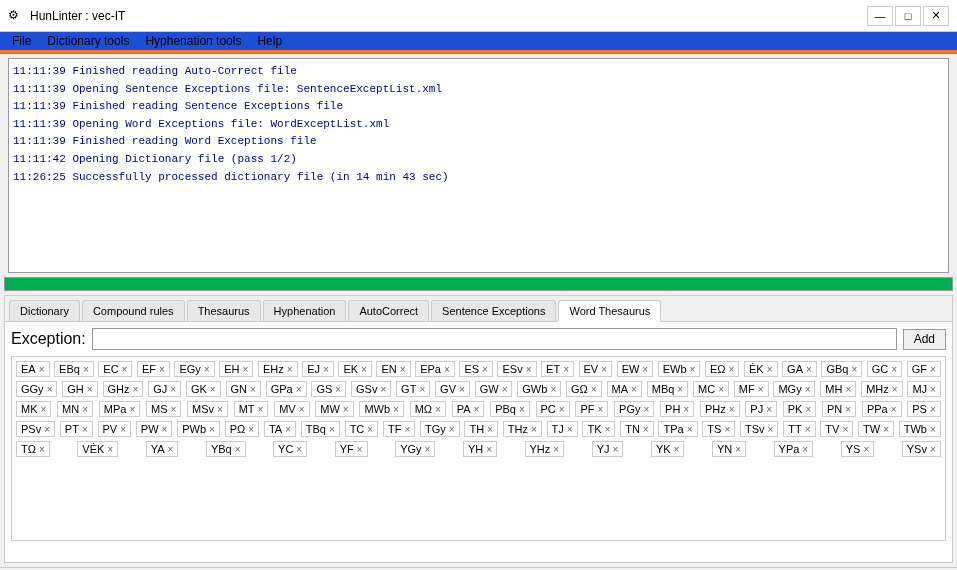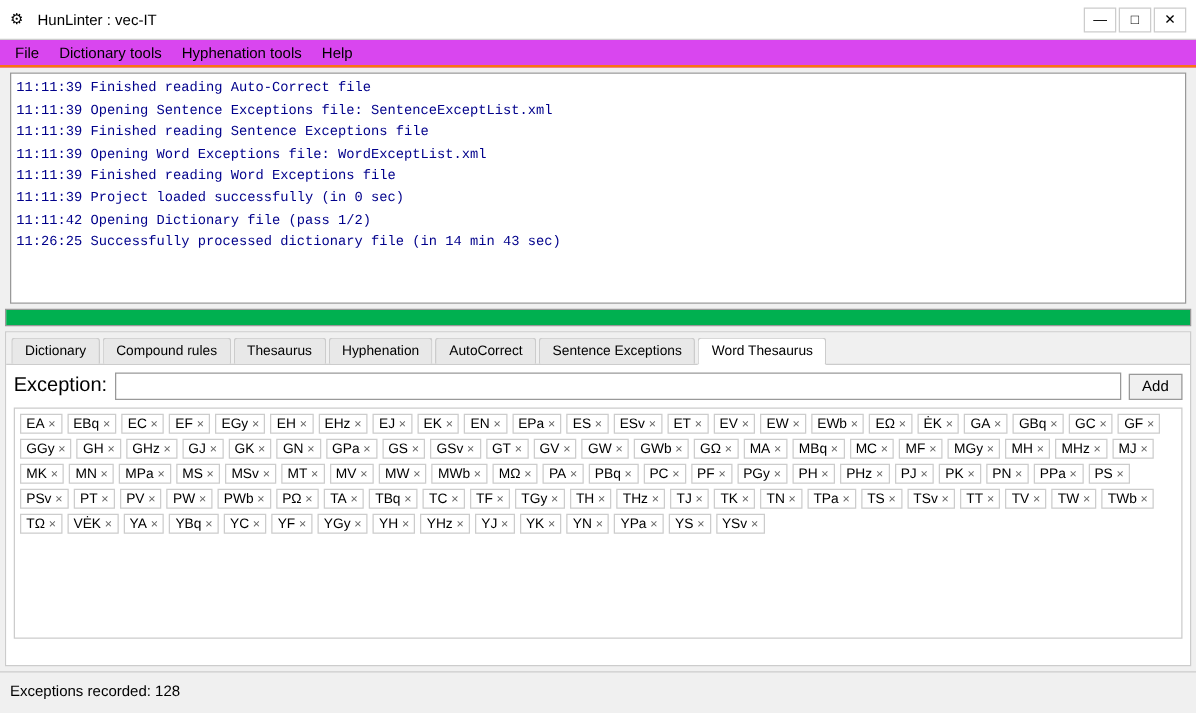--- a/index.html
+++ b/index.html
@@ -23,39 +23,39 @@
       width: 26px; height: 20px;
       background: none;
       border: 1px solid #ccc;
       cursor: pointer;
       font-size: 11px;
       display: flex; align-items: center; justify-content: center;
     }
     
     
     .menu-bar {
-      background: #d946ef;
+      background: #1d4ed8;
       display: flex;
       align-items: center;
       padding: 2px 4px;
-      border-bottom: 2px solid #f97316;
+      border-bottom: 4px solid #f97316;
       height: 22px;
     }
     .menu-item {
       padding: 2px 8px;
       cursor: pointer;
       font-size: 12px;
     }
     
     
     .log-area {
       background: #fff;
       border: 1px solid #999;
       margin: 4px;
-      height: 185px;
+      height: 215px;
       overflow-y: auto;
       font-family: 'Courier New', monospace;
       font-size: 11px;
       color: #00008b;
       padding: 4px;
       position: relative;
     }
     .log-line { white-space: pre; line-height: 1.6; }
     
     
@@ -140,20 +140,21 @@
     .tags-container {
       border: 1px solid #ccc;
       background: #fff;
       padding: 4px;
       height: 185px;
       overflow-y: auto;
       display: flex;
       flex-wrap: wrap;
       gap: 4px;
       align-content: flex-start;
+      justify-content: space-between;
     }
     .tag {
       display: inline-flex;
       align-items: center;
       border: 1px solid #ccc;
       padding: 1px 4px;
       font-size: 11px;
       background: #fff;
       gap: 3px;
       white-space: nowrap;
@@ -204,21 +205,20 @@
   <span class="menu-item">Help</span>
 </div>
 
 <div class="log-wrapper">
   <div class="log-area" id="log-area">
   <div class="log-line">11:11:39 Finished reading Auto-Correct file</div>
       <div class="log-line">11:11:39 Opening Sentence Exceptions file: SentenceExceptList.xml</div>
       <div class="log-line">11:11:39 Finished reading Sentence Exceptions file</div>
       <div class="log-line">11:11:39 Opening Word Exceptions file: WordExceptList.xml</div>
       <div class="log-line">11:11:39 Finished reading Word Exceptions file</div>
-      <div class="log-line">11:11:39 Project loaded successfully (in 0 sec)</div>
       <div class="log-line">11:11:42 Opening Dictionary file (pass 1/2)</div>
       <div class="log-line">11:26:25 Successfully processed dictionary file (in 14 min 43 sec)</div>
     </div>
 </div>
 
 <div class="progress-bar-container">
   <div class="progress-bar-fill" id="progress-fill" style="width: 100%; background: rgb(0, 176, 80);"></div>
 </div>
 
 <div class="tabs-section">

